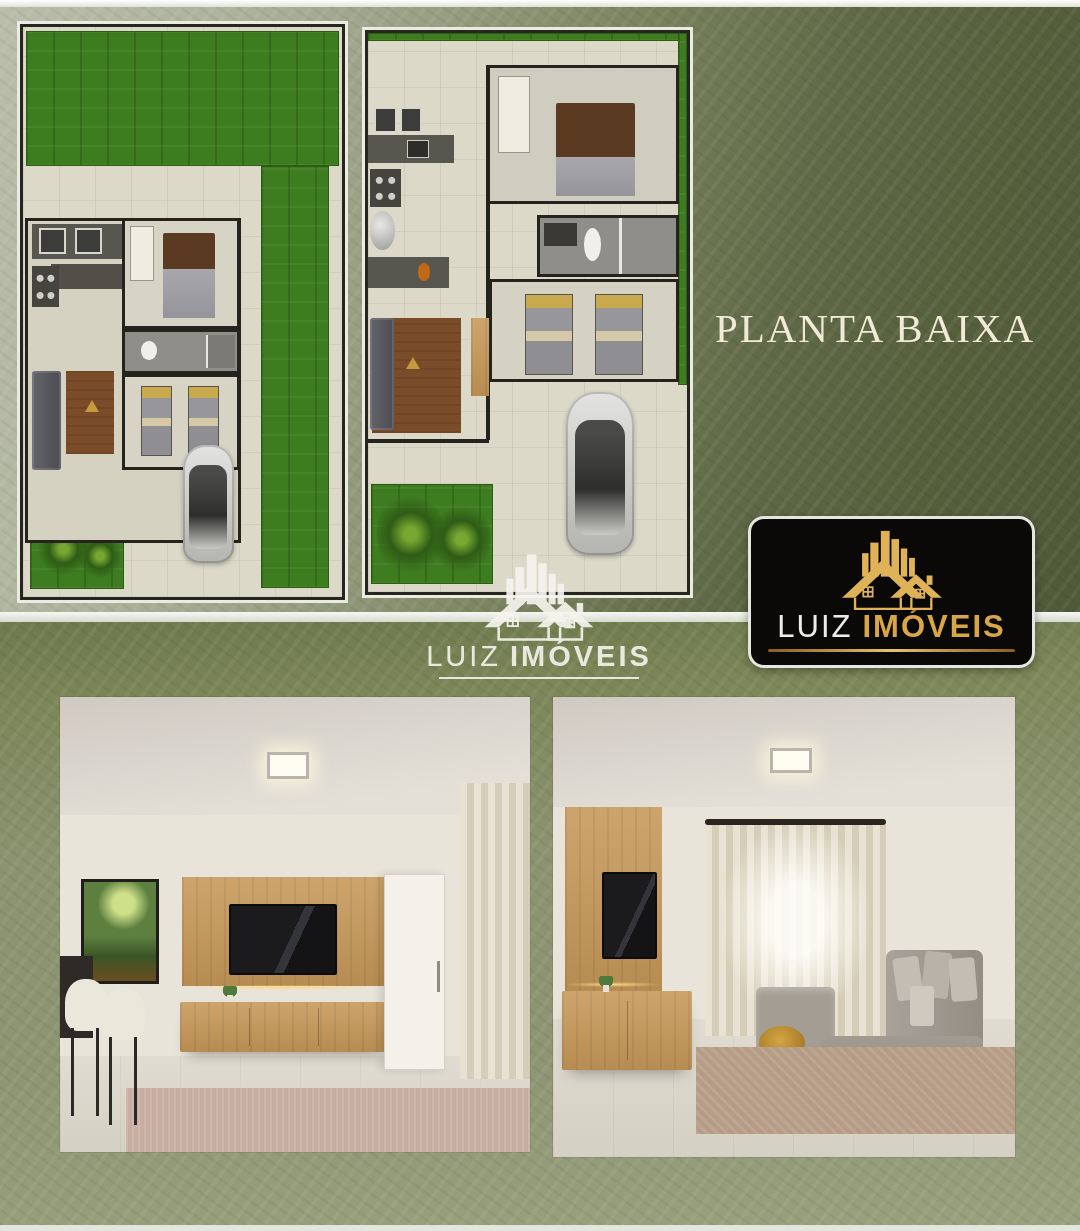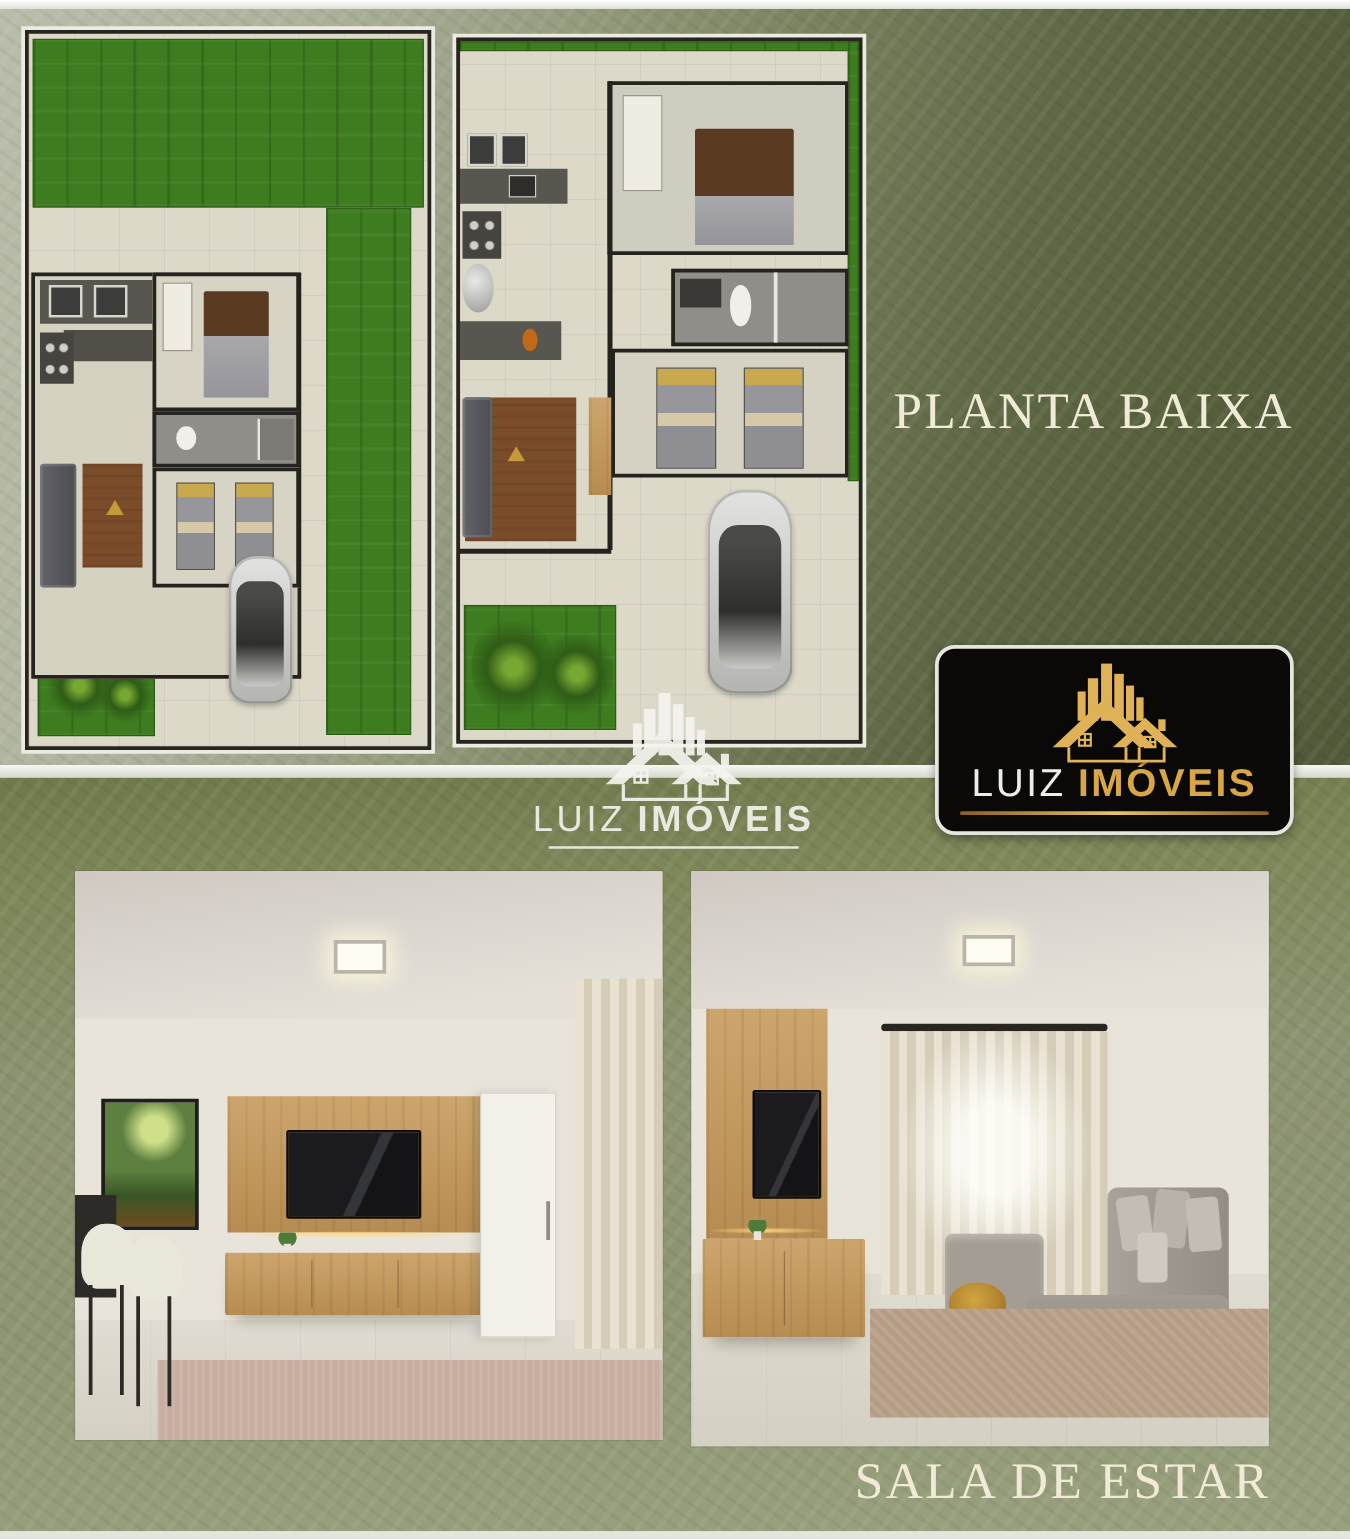--- a/index.html
+++ b/index.html
@@ -326,21 +326,20 @@
         <div style="position:absolute;right:20%;top:1%;width:17%;height:28%;background:#b8b2a9;border-radius:4px;transform:rotate(6deg)"></div>
         <div style="position:absolute;right:4%;top:5%;width:16%;height:26%;background:#c3bdb4;border-radius:4px;transform:rotate(-5deg)"></div>
         <div style="position:absolute;right:30%;top:22%;width:15%;height:24%;background:#cfc9c0;border-radius:4px"></div>
       </div>
       <div style="position:absolute;left:44.5%;top:71.5%;width:10%;height:7.5%;border-radius:50%;
                   background:radial-gradient(circle at 45% 40%, #d2a544, #9c701f);box-shadow:0 8px 6px -4px rgba(0,0,0,.3)"></div>
       <div style="position:absolute;left:31%;top:76%;width:69%;height:19%;
                   background:repeating-linear-gradient(45deg, rgba(255,255,255,.10) 0 3px, transparent 3px 7px),#b69c84"></div>
     </figure>
 
-    <h2 class="display sala">SALA DE ESTAR</h2>
   </section>
 
   <div class="strip-bottom"></div>
 
   <div class="watermark">
     <svg class="mark mark-white" width="160" height="96" viewBox="0 0 214 150">
         <use href="#logomark"></use>
       </svg>
     <div class="wm-text">
       <span class="w1">LUIZ</span>

